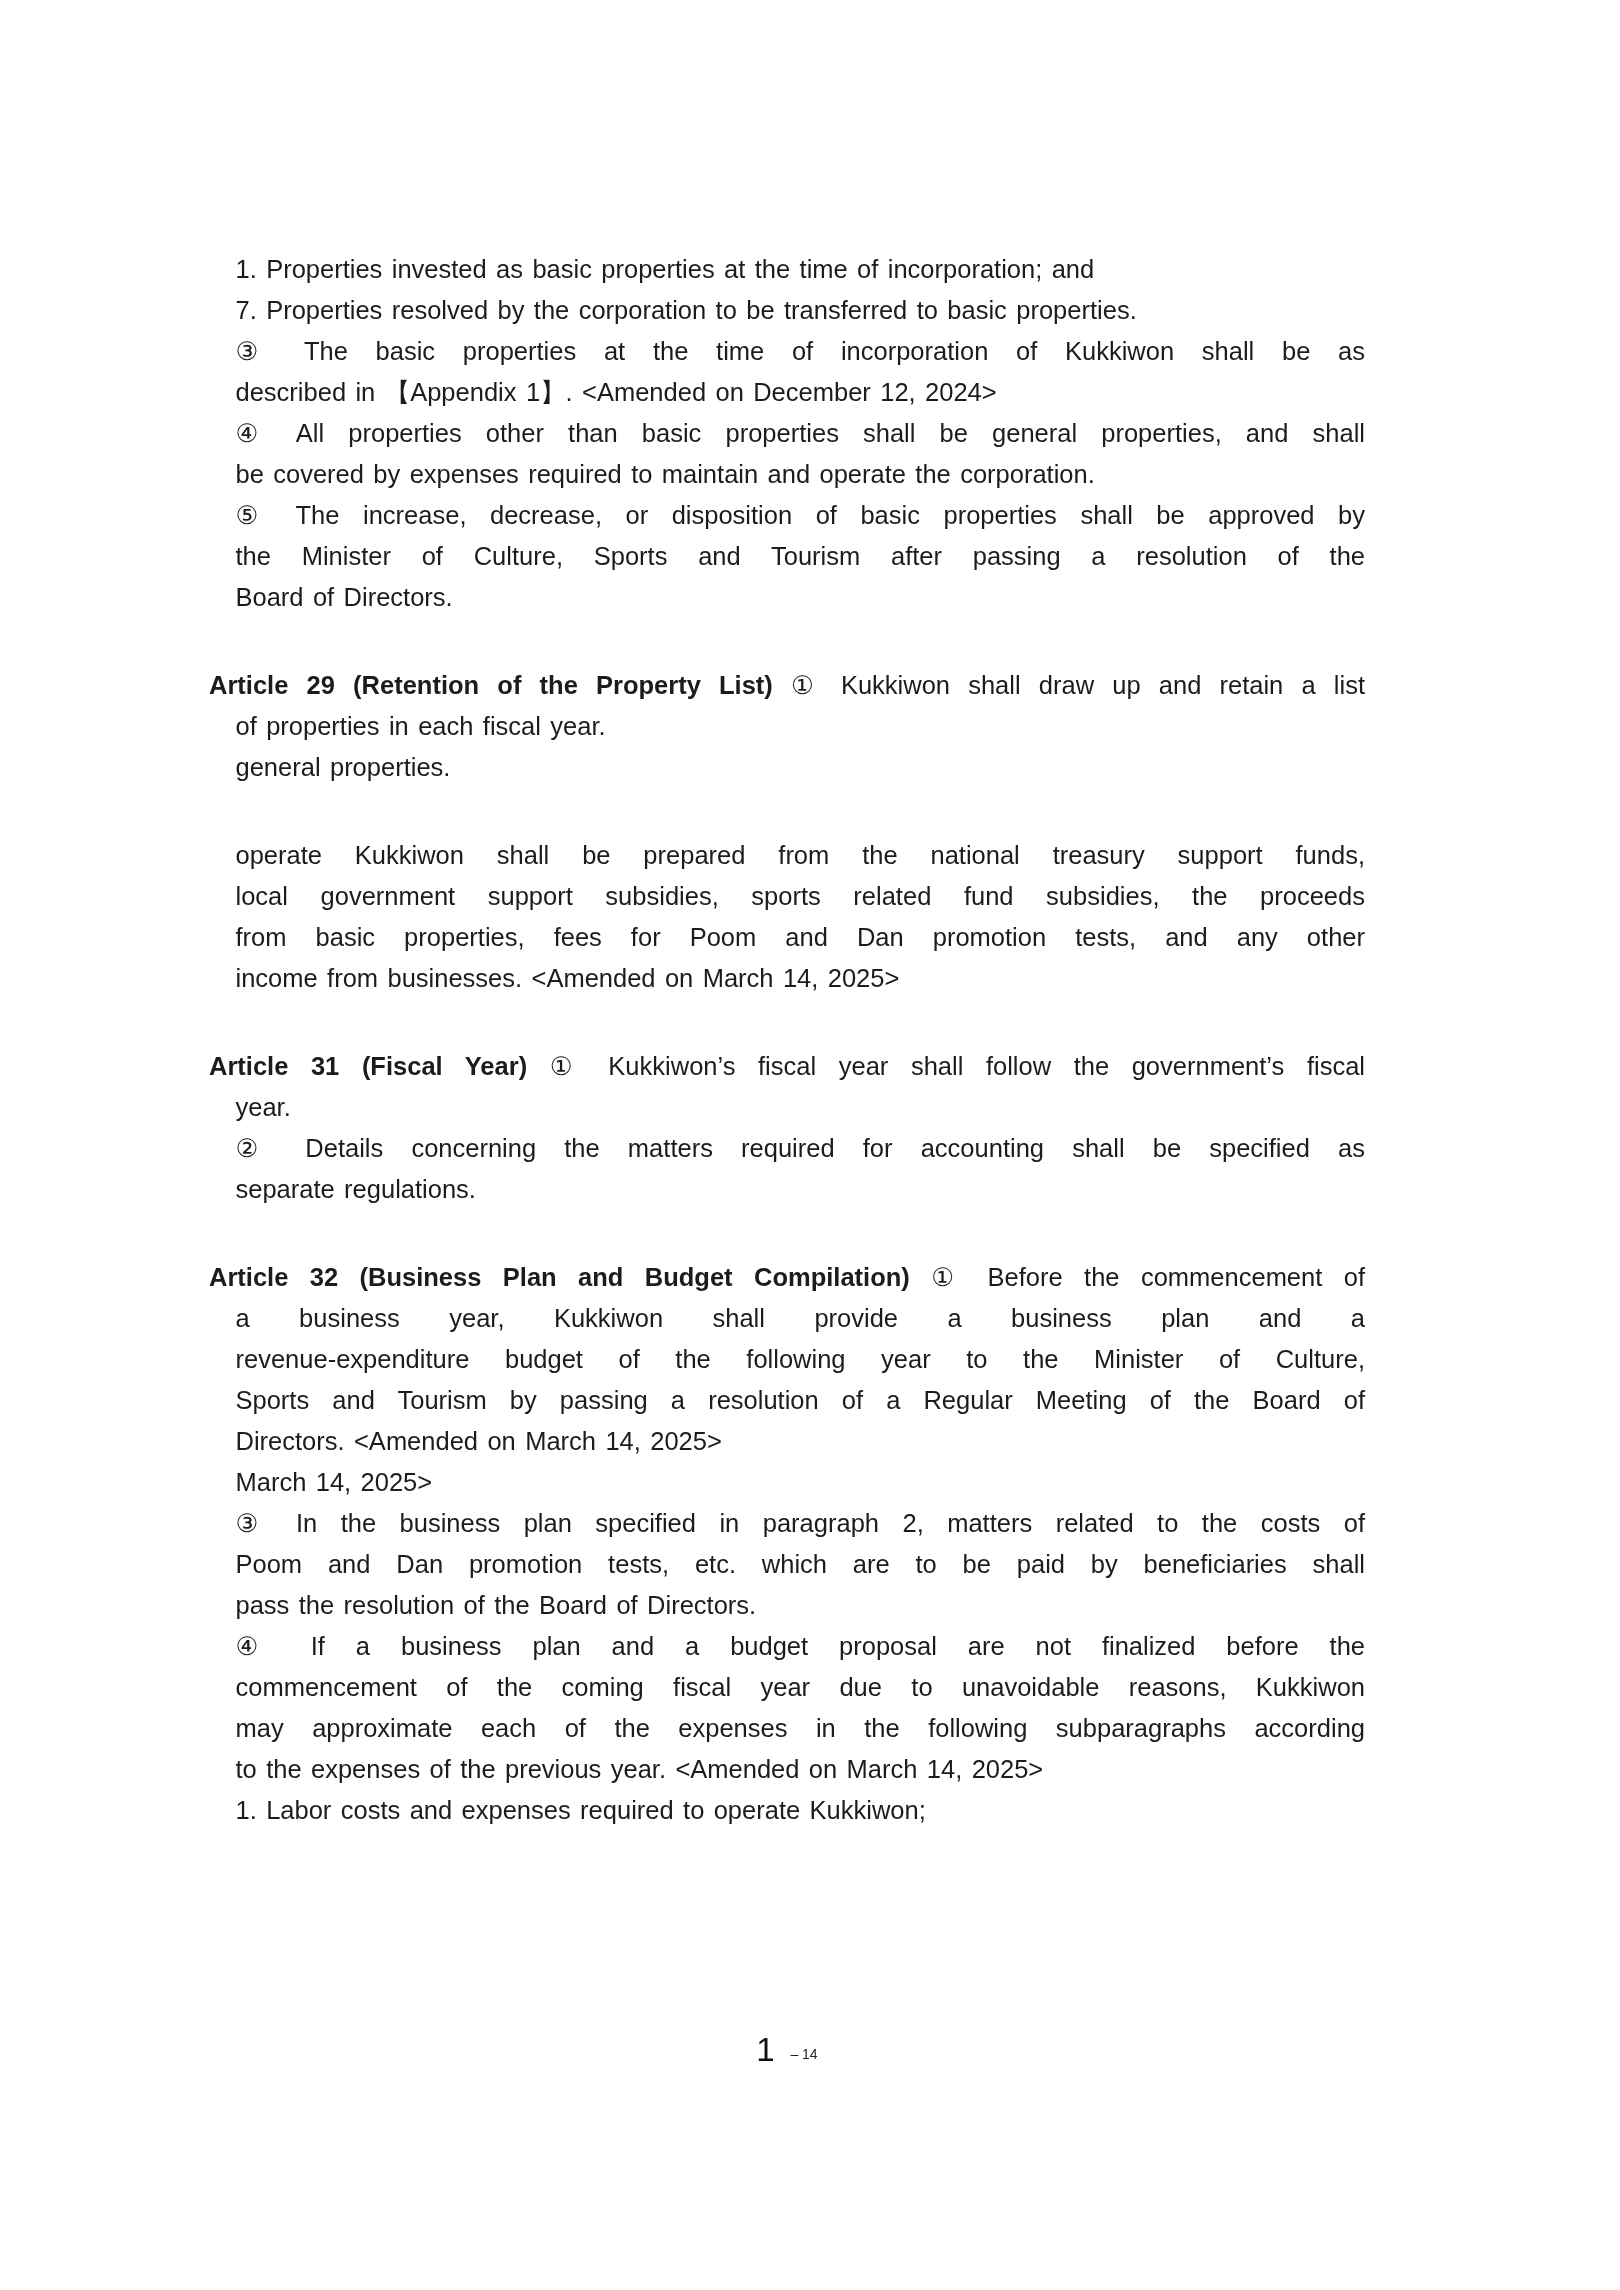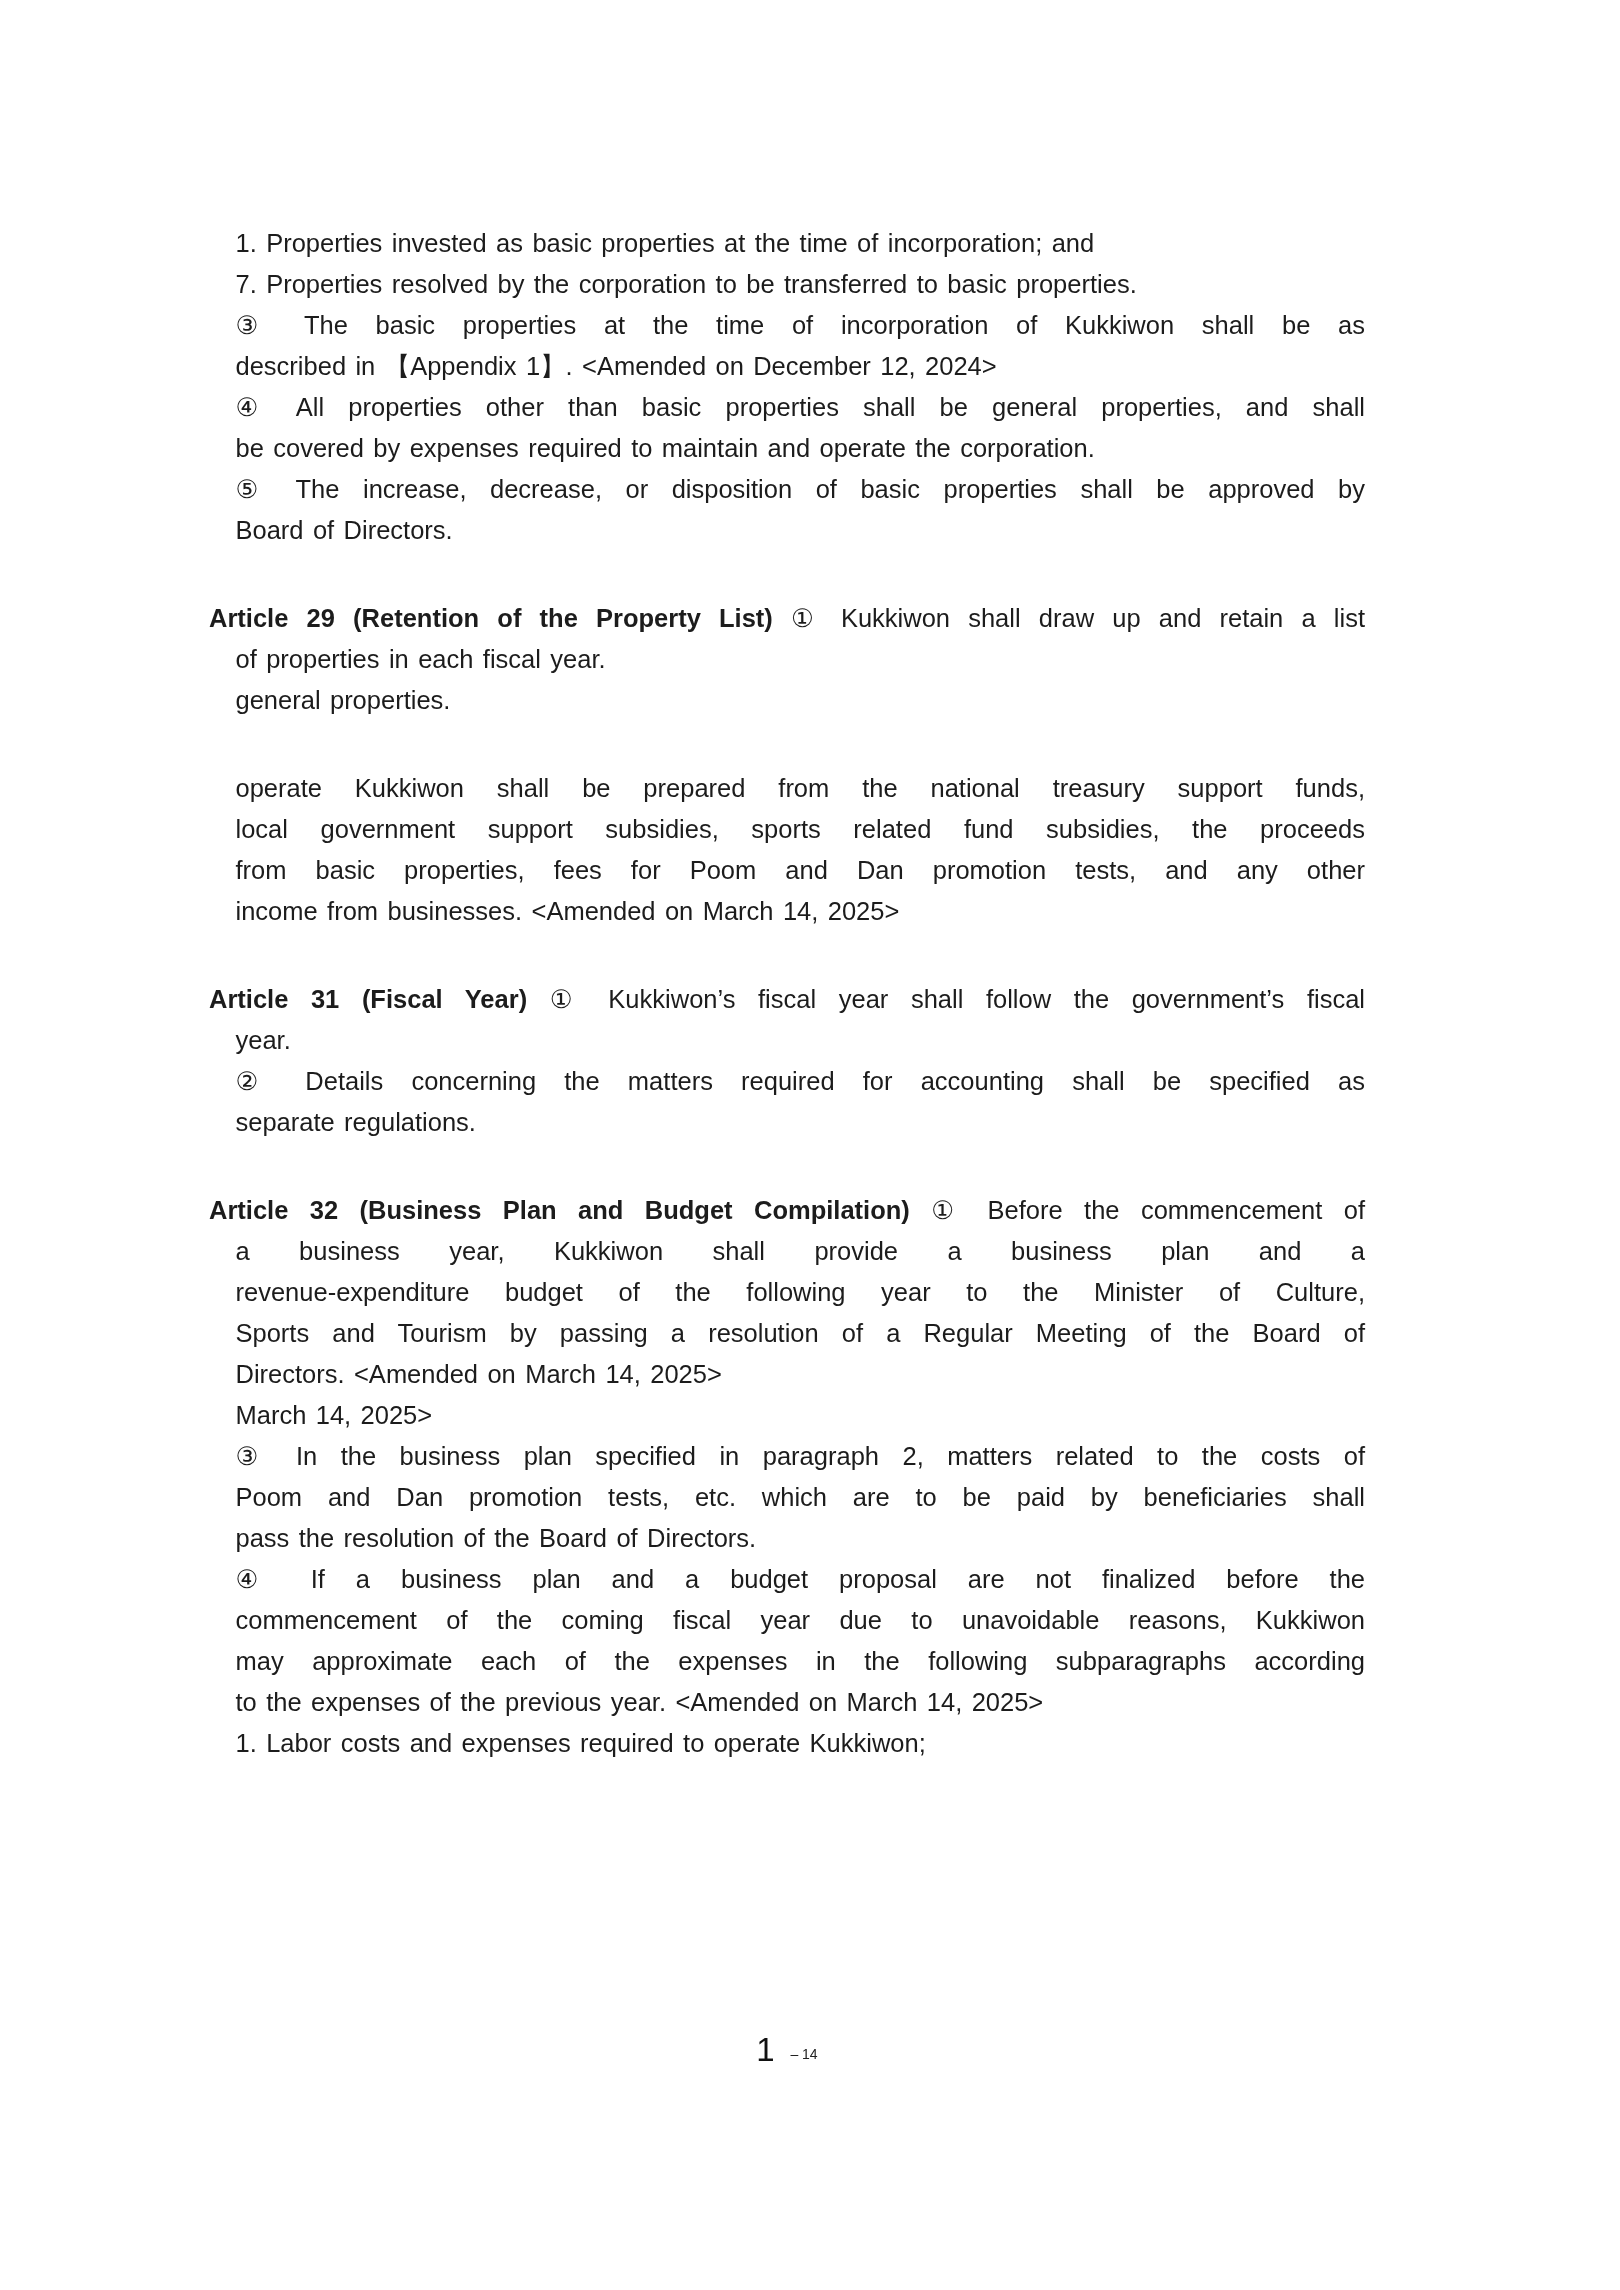--- a/index.html
+++ b/index.html
@@ -9,21 +9,21 @@
     height: 2291px;
     background: #ffffff;
     font-family: "Liberation Sans", "DejaVu Sans", sans-serif;
     font-size: 25.5px;
     color: #1c1c1c;
     overflow: hidden;
   }
   .content {
     position: absolute;
     left: 209px;
-    top: 223px;
+    top: 249px;
     width: 1156px;
   }
   .ln {
     line-height: 41px;
     min-height: 41px;
     word-spacing: 0.09em;
     white-space: normal;
   }
   .ind { padding-left: 26.5px; }
   .j {
@@ -63,20 +63,21 @@
 
     <div class="ln ind">7. Properties resolved by the corporation to be transferred to basic properties.</div>
 
     <div class="ln ind j">③ The basic properties at the time of incorporation of Kukkiwon shall be as</div>
     <div class="ln ind">described in 【Appendix 1】. &lt;Amended on December 12, 2024&gt;</div>
 
     <div class="ln ind j">④ All properties other than basic properties shall be general properties, and shall</div>
     <div class="ln ind">be covered by expenses required to maintain and operate the corporation.</div>
 
     <div class="ln ind j">⑤ The increase, decrease, or disposition of basic properties shall be approved by</div>
+    <div class="ln ind j">the Minister of Culture, Sports and Tourism after passing a resolution of the</div>
     <div class="ln ind">Board of Directors.</div>
 
     <div class="gap"></div>
 
     <div class="ln j"><span class="b">Article 29 (Retention of the Property List)</span> <span>① Kukkiwon shall draw up and retain a list</span></div>
     <div class="ln ind">of properties in each fiscal year.</div>
 
     <div class="ln ind">general properties.</div>
 
     <div class="gap"></div>

